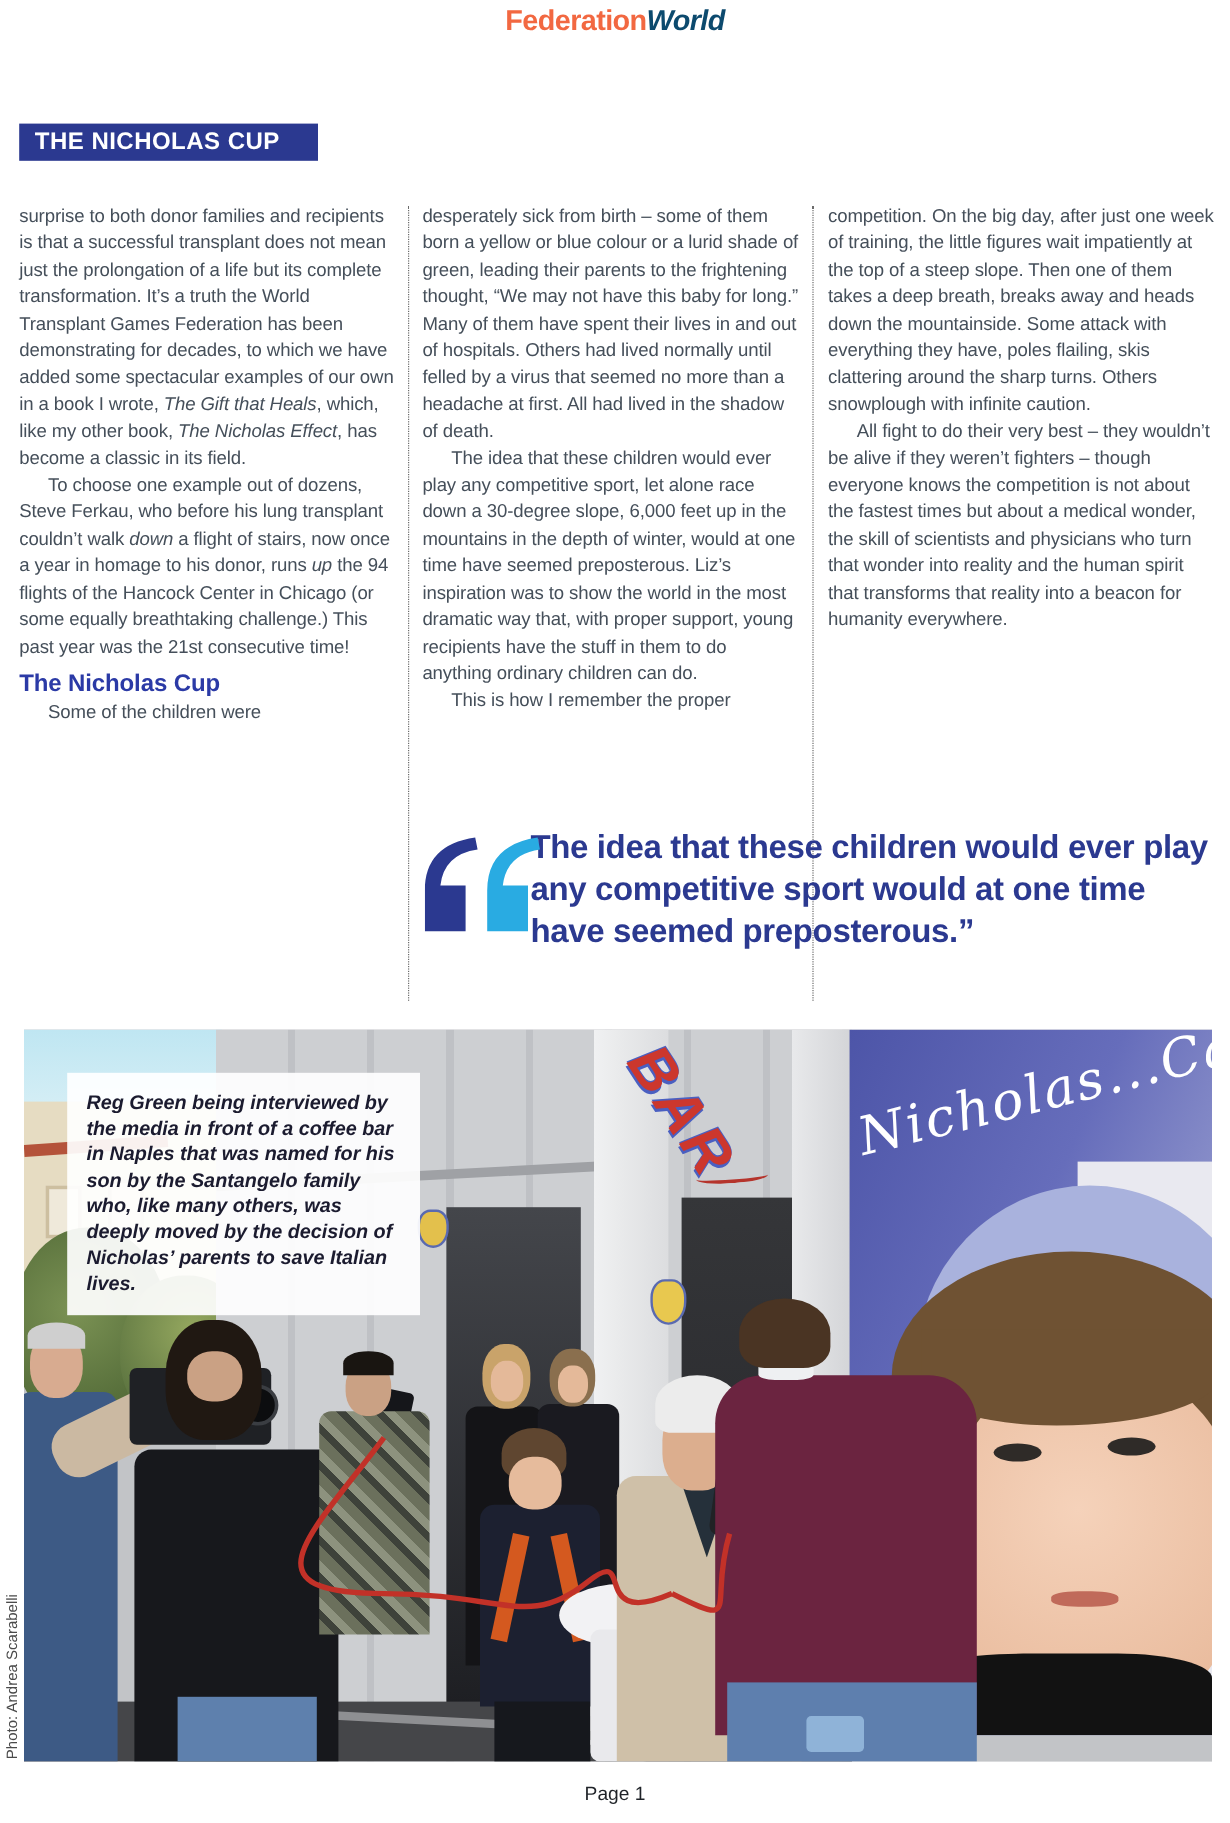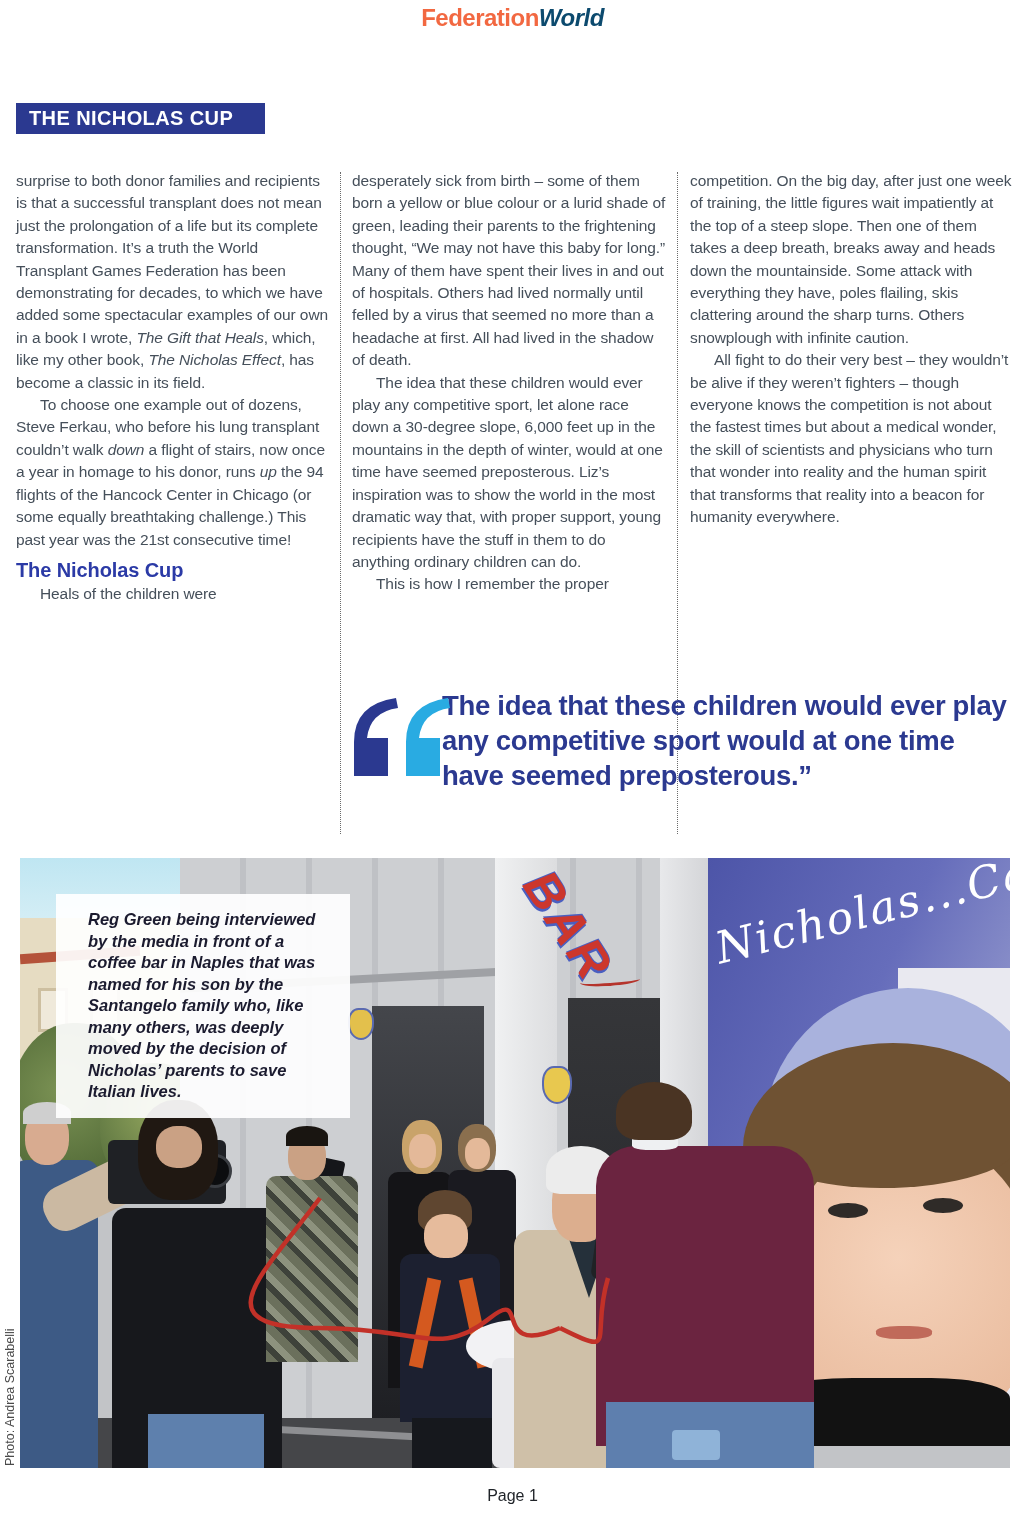--- a/index.html
+++ b/index.html
@@ -121,42 +121,42 @@
   .reg-face { left:532px; top:312px; width:58px; height:72px; background:#dcae8e; border-radius:42%; }
   .reg-coat { left:494px; top:372px; width:154px; height:238px; background:#cfc0a8; border-radius:16px 16px 0 0; }
   .reg-shirt{ left:548px; top:378px; width:42px; height:62px; background:#25303a; clip-path:polygon(0 0,100% 0,50% 100%); }
   .mic      { left:574px; top:366px; width:22px; height:56px; background:#202225; border-radius:8px; transform:rotate(8deg); }
   .int-hair { left:596px; top:224px; width:76px; height:58px; background:#4a3423; border-radius:50% 50% 30% 30%; }
   .int-collar{ left:612px; top:276px; width:46px; height:16px; background:#eef0f2; border-radius:30%; }
   .int-body { left:576px; top:288px; width:218px; height:300px; background:#6b2440; border-radius:40px 40px 0 0; }
   .int-jeans{ left:586px; top:544px; width:208px; height:66px; background:#5e7fae; }
   .int-pocket{ left:652px; top:572px; width:48px; height:30px; background:#8fb3d8; border-radius:4px; }
 
-  .caption-box { left:36px; top:36px; width:294px; padding:15px 32px; background:rgba(255,255,255,0.92);
+  .caption-box { left:36px; top:36px; width:294px; padding:15px 16px; background:rgba(255,255,255,0.92);
                  font-size:16.5px; font-weight:bold; font-style:italic; color:#1b1b2f; line-height:21.5px; z-index:30; }
   .cable-svg { left:0; top:0; z-index:20; }
 
   .credit { position:absolute; left:3px; top:1466px; transform:rotate(-90deg); transform-origin:0 0;
             white-space:nowrap; font-size:12.5px; color:#4a4a4a; }
   .footer { position:absolute; left:0; top:1487px; width:100%; text-align:center; font-size:16px; color:#1f2328; }
 </style>
 </head>
 <body>
 
 <div class="logo">
   <span class="w1">Federation</span><span class="w2">World</span>
 </div>
 
 <div class="section-bar">THE NICHOLAS CUP</div>
 
 <div id="col1" class="col">
   <p><span>surprise to both donor families and recipients is that a successful transplant does not mean just the prolongation of a life but its complete transformation. It’s a truth the World Transplant Games Federation has been demonstrating for decades, to which we have added some spectacular examples of our own in a book I wrote, </span><span style="font-style: italic;">The Gift that Heals</span><span>, which, like my other book, </span><span style="font-style: italic;">The Nicholas Effect</span><span>, has become a classic in its field.</span></p>
   <p class="indent"><span>To choose one example out of dozens, Steve Ferkau, who before his lung transplant couldn’t walk </span><span style="font-style: italic;">down</span><span> a flight of stairs, now once a year in homage to his donor, runs </span><span style="font-style: italic;">up</span><span> the 94 flights of the Hancock Center in Chicago (or some equally breathtaking challenge.) This past year was the 21st consecutive time!</span></p>
   <div class="subhead">The Nicholas Cup</div>
-  <p class="indent">Heals of the children were</p>
+  <p class="indent">Some of the children were</p>
 </div>
 
 <div id="col2" class="col">
   <p>desperately sick from birth – some of them born a yellow or blue colour or a lurid shade of green, leading their parents to the frightening thought, “We may not have this baby for long.” Many of them have spent their lives in and out of hospitals. Others had lived normally until felled by a virus that seemed no more than a headache at first. All had lived in the shadow of death.</p>
   <p class="indent">The idea that these children would ever play any competitive sport, let alone race down a 30-degree slope, 6,000 feet up in the mountains in the depth of winter, would at one time have seemed preposterous. Liz’s inspiration was to show the world in the most dramatic way that, with proper support, young recipients have the stuff in them to do anything ordinary children can do.</p>
   <p class="indent">This is how I remember the proper</p>
 </div>
 
 <div id="col3" class="col">
   <p>competition. On the big day, after just one week of training, the little figures wait impatiently at the top of a steep slope. Then one of them takes a deep breath, breaks away and heads down the mountainside. Some attack with everything they have, poles flailing, skis clattering around the sharp turns. Others snowplough with infinite caution.</p>

